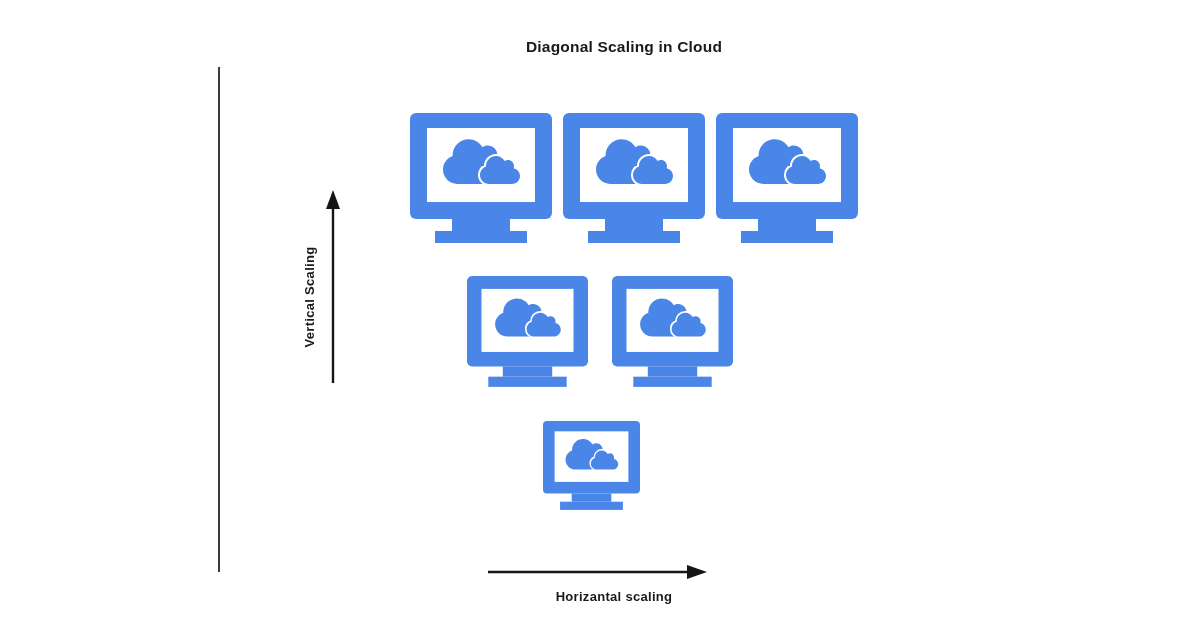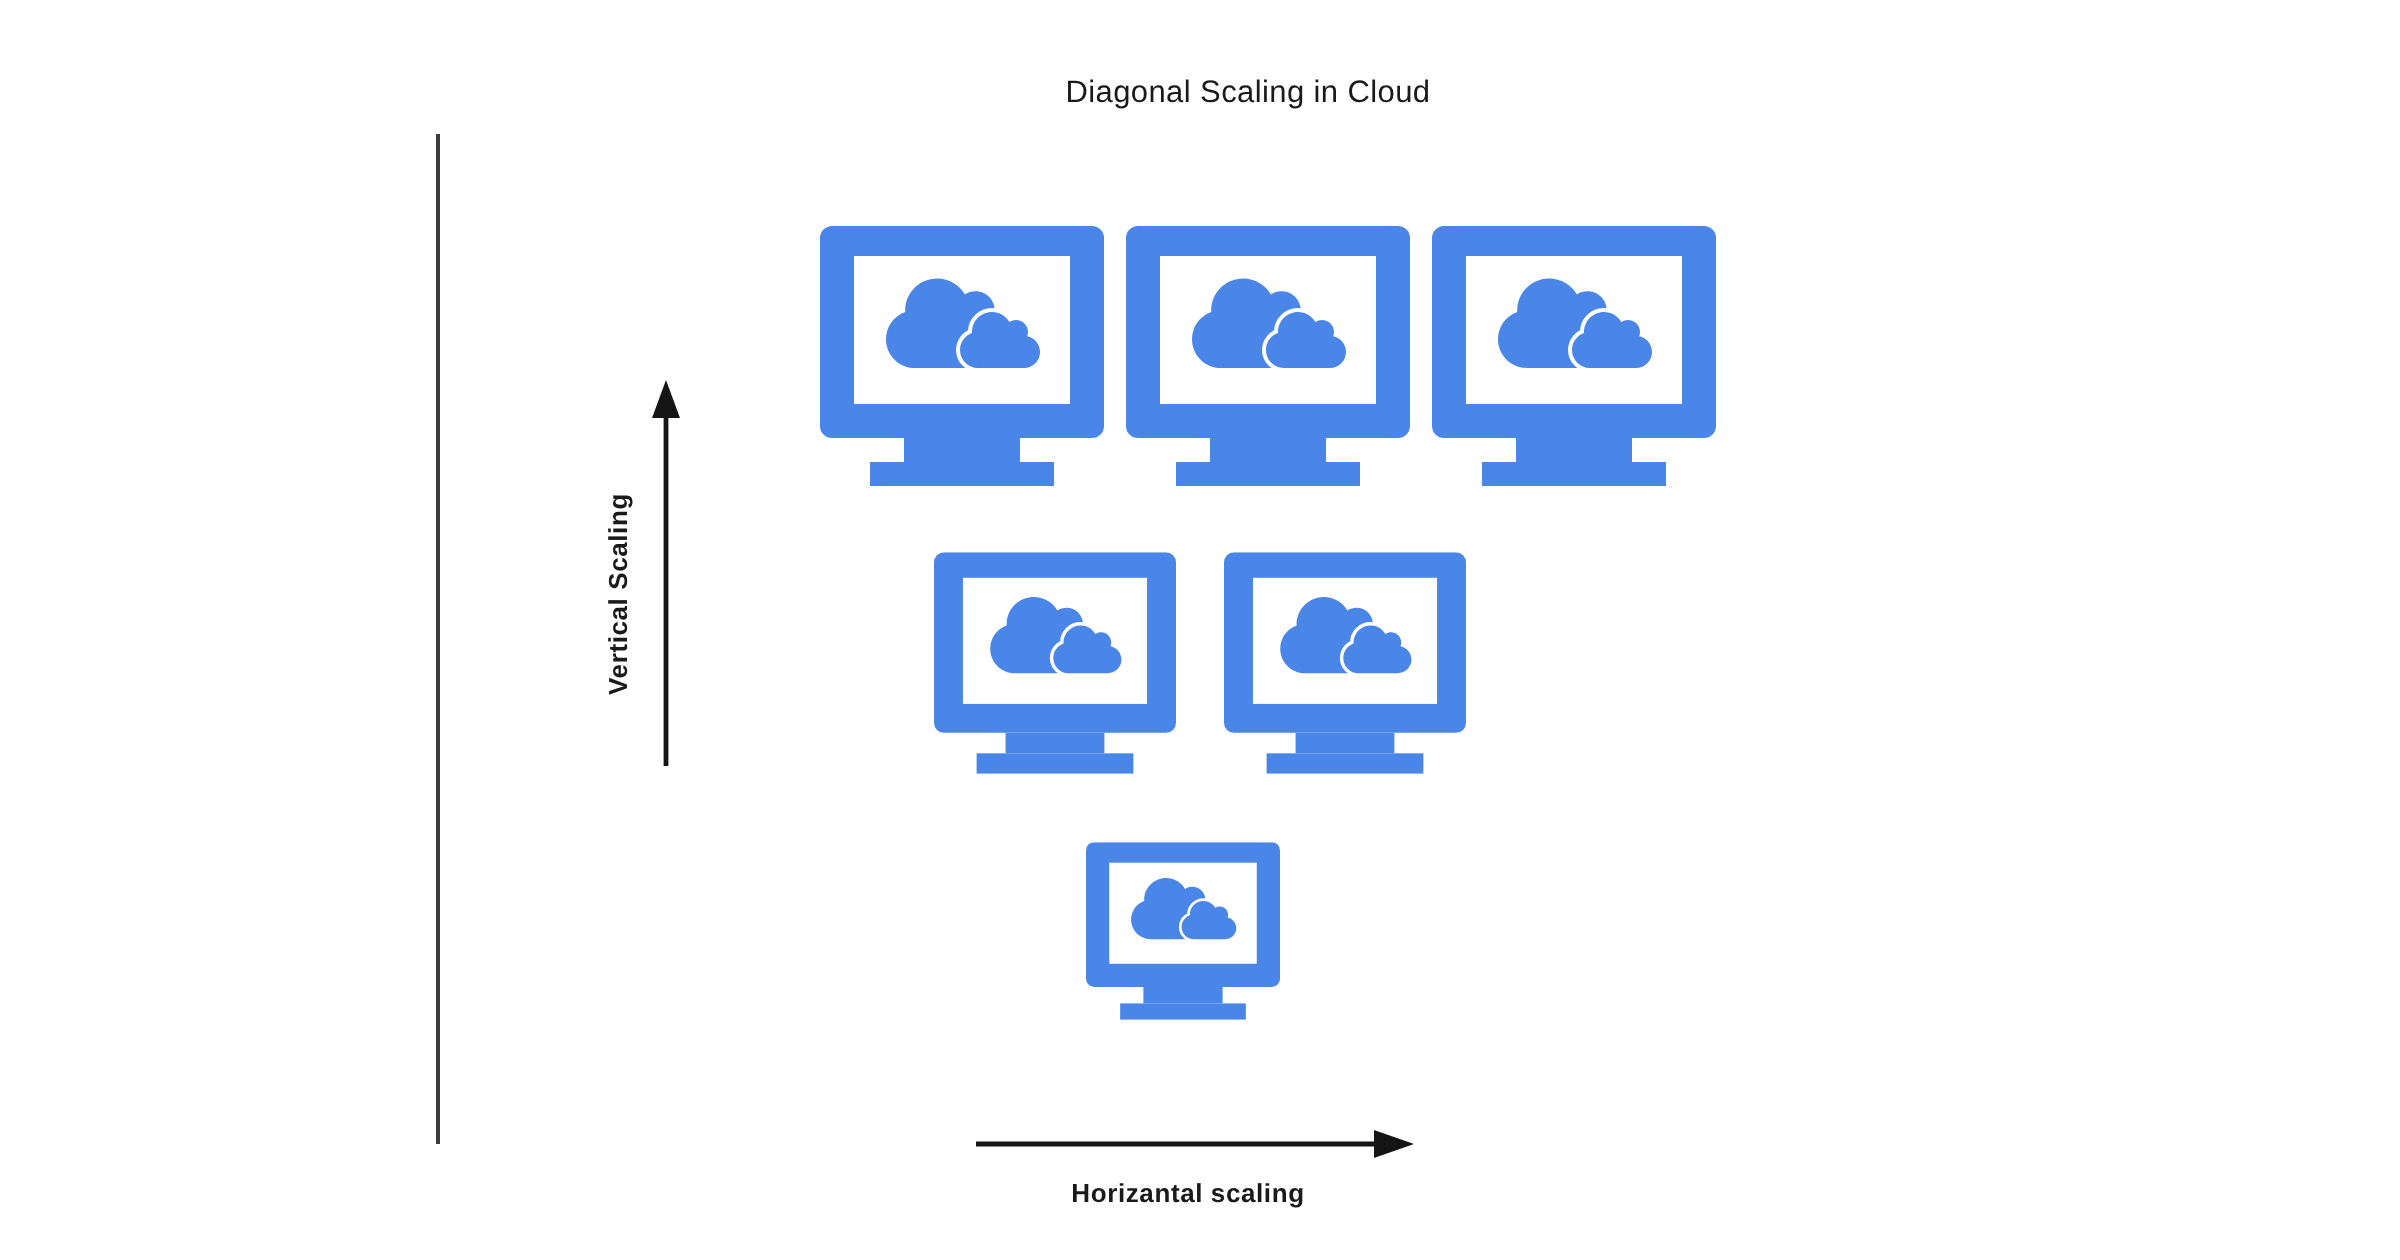--- a/index.html
+++ b/index.html
@@ -2,34 +2,34 @@
 <html><head>
 <meta charset="utf-8">
 <style>
   html,body{margin:0;padding:0;}
   body{
     width:1200px;height:630px;position:relative;background:#ffffff;
     font-family:"Liberation Sans", sans-serif;overflow:hidden;color:#1a1a1a;
   }
   .title{
     position:absolute;top:38px;left:624px;transform:translateX(-50%);
-    font-size:15.5px;font-weight:normal;white-space:nowrap;letter-spacing:.2px;
+    font-size:15.5px;font-weight:bold;white-space:nowrap;letter-spacing:.2px;
   }
   .y-axis-line{
     position:absolute;left:218px;top:67px;width:2px;height:505px;background:#3c3c3c;
   }
   .v-arrow{position:absolute;left:322px;top:189px;width:22px;height:196px;}
   .h-arrow{position:absolute;left:486px;top:561px;width:222px;height:22px;}
   .v-label{
     position:absolute;left:309px;top:297px;
     transform:translate(-50%,-50%) rotate(-90deg);
     font-size:13px;font-weight:bold;white-space:nowrap;letter-spacing:.3px;
   }
   .h-label{
-    position:absolute;left:594px;top:589px;transform:translateX(-50%);
+    position:absolute;left:614px;top:589px;transform:translateX(-50%);
     font-size:13px;font-weight:bold;white-space:nowrap;letter-spacing:.3px;
   }
   .row{position:absolute;display:flex;align-items:flex-start;}
   .row-0{left:410px;top:113px;gap:11px;}
   .row-1{left:467px;top:276px;gap:24px;}
   .row-2{left:543px;top:421px;}
   .monitor{display:block;color:var(--monitor-blue,#4A86E8);}
   .monitor.large{width:142px;height:130px;}
   .monitor.medium{width:121px;height:111px;}
   .monitor.small{width:97px;height:89px;}

